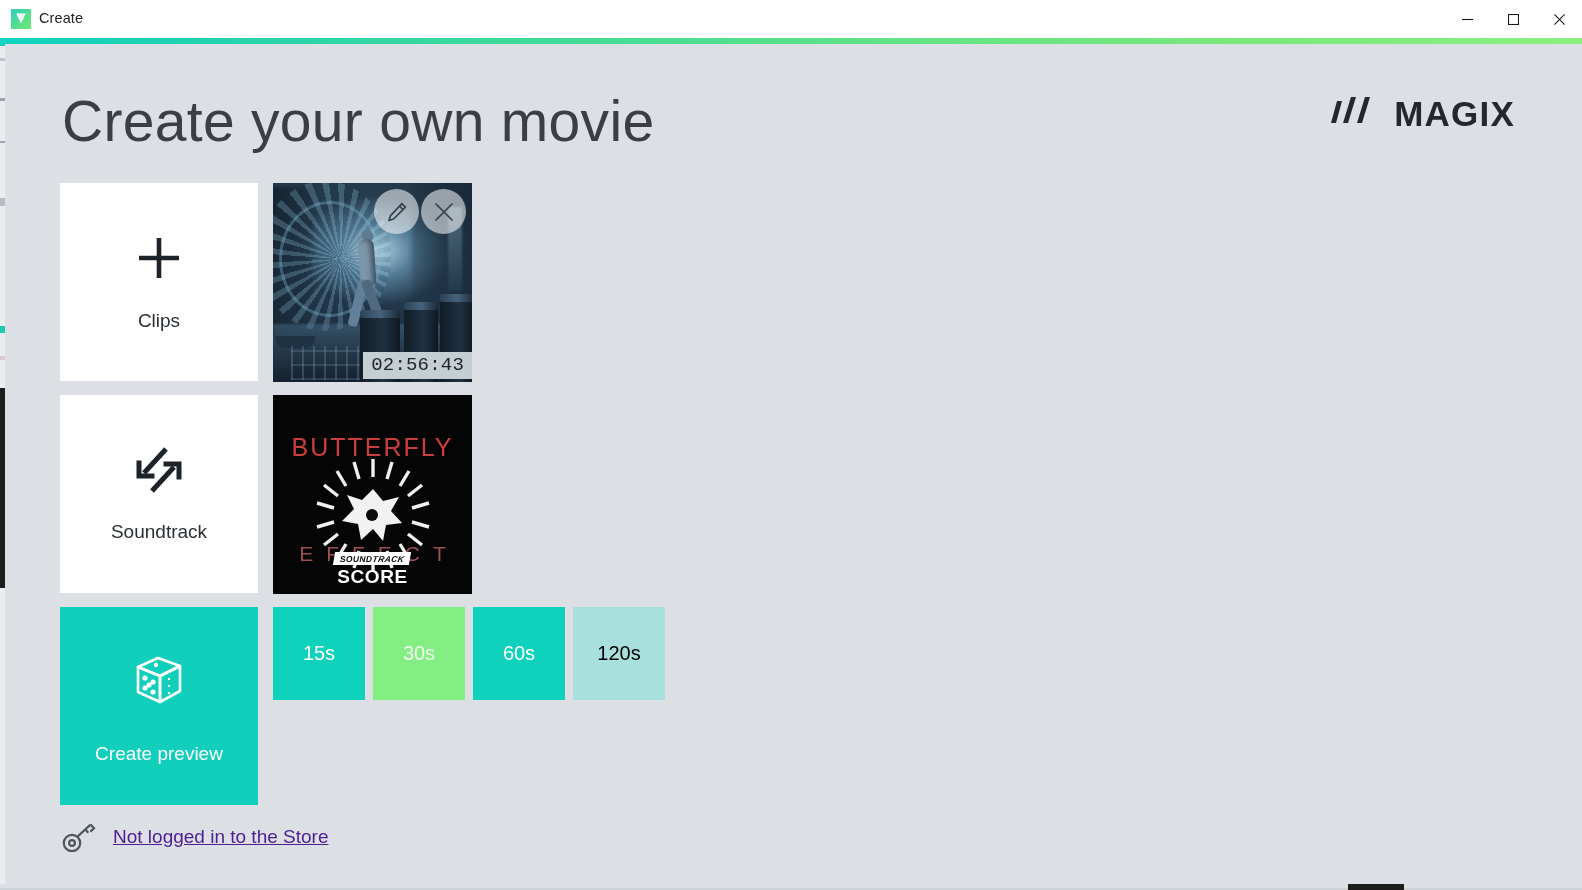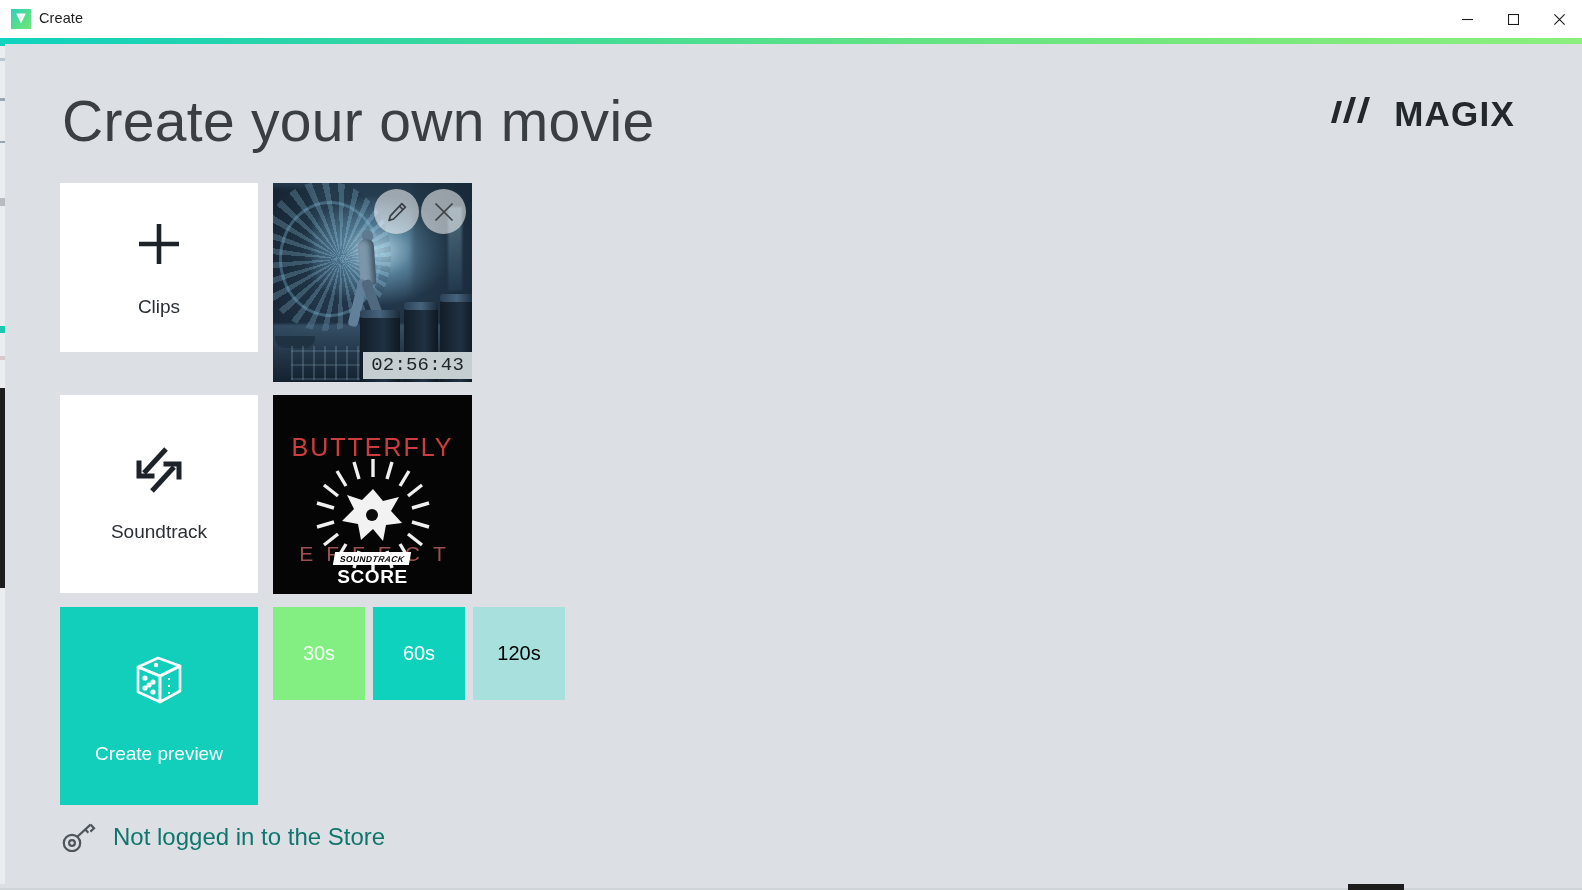--- a/index.html
+++ b/index.html
@@ -147,21 +147,21 @@
   .tile-icon { margin-bottom: 26px; }
   .tile-icon svg { display: block; }
   .tile-label {
     font-size: 19px;
     color: #2b3034;
     font-family: "Liberation Sans", sans-serif;
     font-weight: 400;
   }
 
   
-  #tile-clips   { left: 55px;  top: 139px; width: 198px; height: 169px; }
+  #tile-clips   { left: 55px;  top: 139px; width: 198px; height: 198px; }
   
   #tile-sound   { left: 55px;  top: 351px; width: 198px; height: 198px; }
 
   
   #thumb-video {
     left: 268px; top: 139px; width: 199px; height: 199px;
     overflow: hidden;
     cursor: pointer;
   }
   .video-scene {
@@ -394,23 +394,24 @@
   .statusbar {
     position: absolute;
     left: 57px; top: 778px;
     display: flex;
     align-items: center;
     gap: 17px;
     cursor: pointer;
   }
   .statusbar svg { display: block; }
   .status-text {
-    font-size: 24px;
-    color: #0f766e;
-    font-family: "Liberation Sans", sans-serif;
+    font-size: 19px;
+    color: #4c1d95;
+    font-family: "Liberation Sans", sans-serif;
+    text-decoration: underline;
   }
 </style>
 </head>
 <body>
 
 <div id="app">
 
   <div class="bg-sliver">
     <div class="s1"></div>
       <div class="s2"></div>
@@ -594,20 +595,21 @@
             <path d="M41 31 L41 33"></path>
             <path d="M41 38 L41 40"></path>
             <path d="M41 45 L41 47"></path>
           </g>
         </svg>
       </span>
       <span class="tile-label">Create preview</span>
     </div>
 
     <div class="duration-row">
+      <div class="dur-btn">15s</div>
       <div class="dur-btn selected">30s</div>
       <div class="dur-btn">60s</div>
       <div class="dur-btn disabled">120s</div>
     </div>
 
     <div class="statusbar">
       <span>
         <svg width="34" height="30" viewBox="0 0 34 30">
           <g fill="none" stroke="#4e555b" stroke-width="2.2">
             <circle cx="10" cy="21" r="8.2"></circle>

